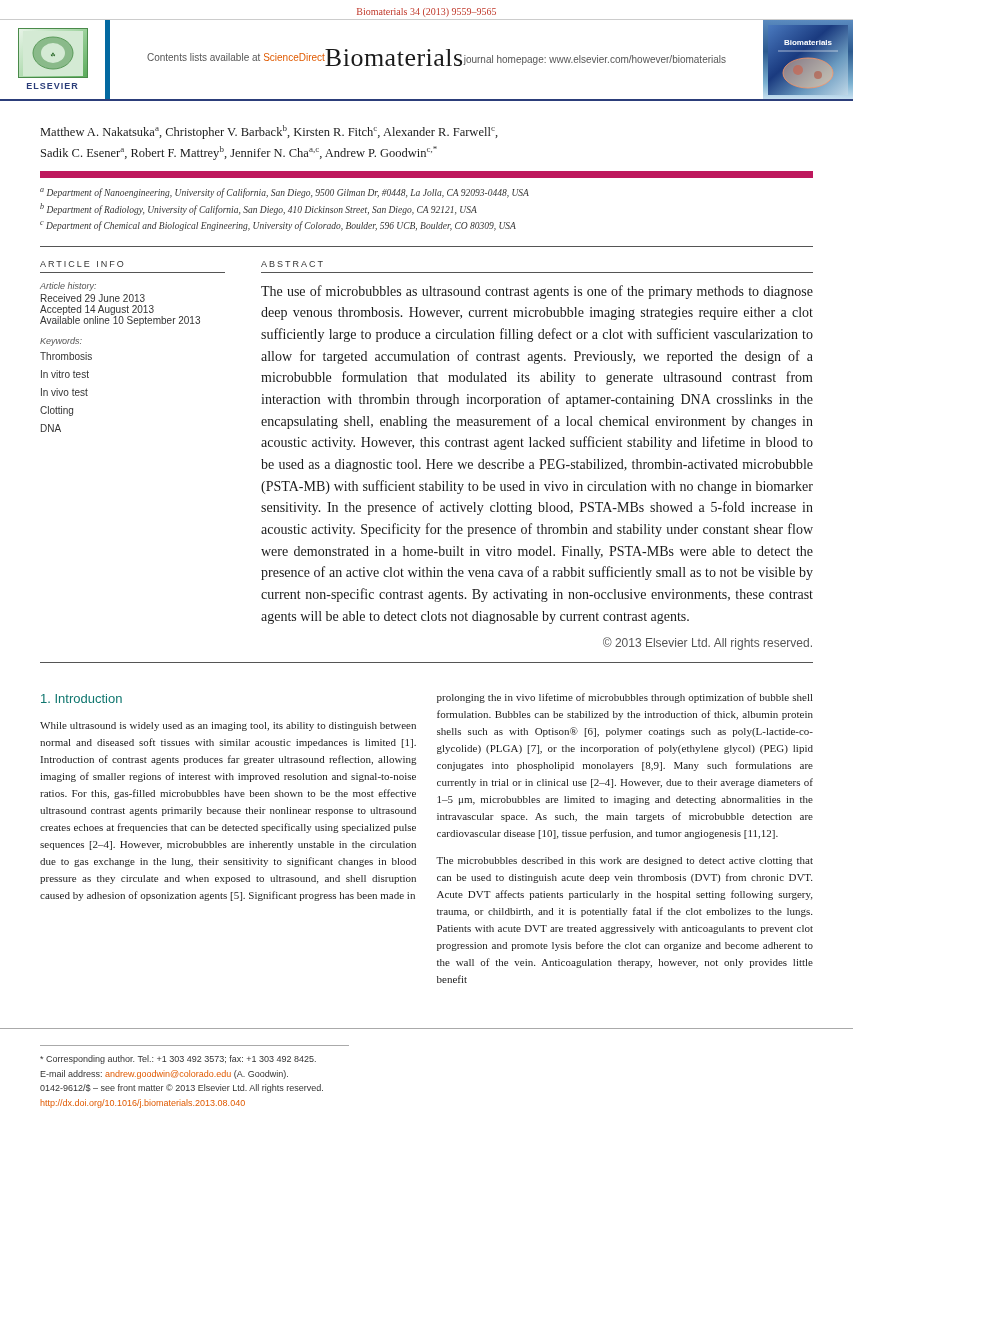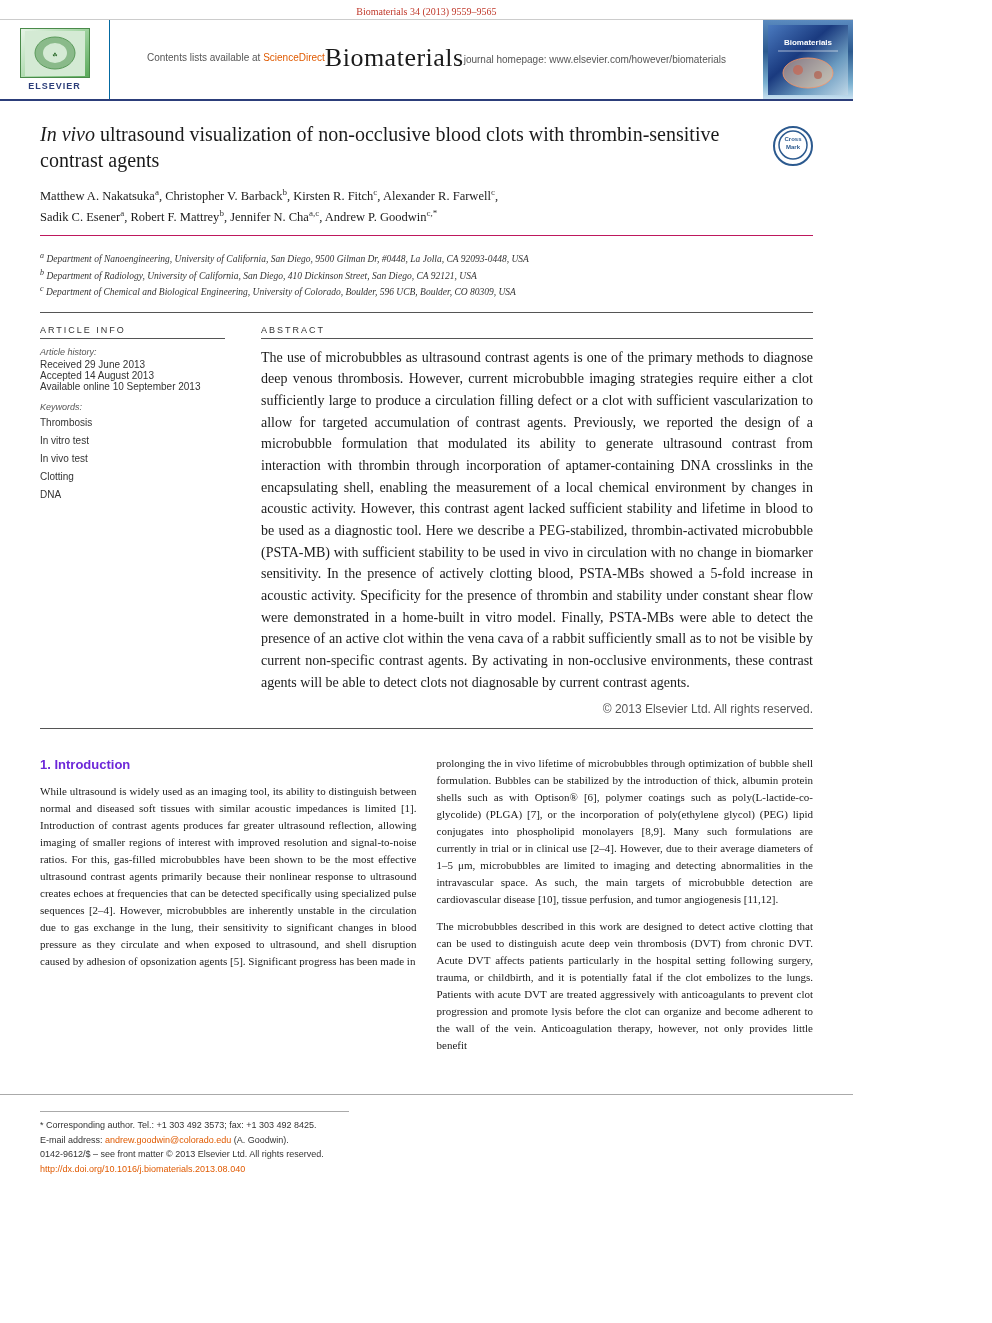--- a/index.html
+++ b/index.html
@@ -36,21 +36,21 @@
       align-items: stretch;
       border-bottom: 2px solid #2c3e7a;
       padding: 0;
     }
     .journal-header-left {
       width: 110px;
       display: flex;
       align-items: center;
       justify-content: center;
       padding: 8px;
-      border-right: 1px solid #0369a1;
+      border-right: 5px solid #0369a1;
     }
     .elsevier-logo {
       display: flex;
       flex-direction: column;
       align-items: center;
     }
     .elsevier-logo .logo-graphic {
       width: 70px;
       height: 50px;
       background: linear-gradient(135deg, #e8f4e8 0%, #a8d8a8 50%, #5aaa5a 100%);
@@ -180,22 +180,22 @@
     }
     .author-super {
       font-size: 9px;
       vertical-align: super;
       color: #333;
     }
 
     
     .affiliations {
       margin-bottom: 12px;
-      border-top: 1px solid #be185d;
-      padding-top: 14px;
+      border-top: 7px solid #be185d;
+      padding-top: 6px;
     }
     .affiliation-line {
       font-size: 9.5px;
       color: #333;
       line-height: 1.5;
       font-style: italic;
     }
     .aff-super {
       font-size: 8px;
       vertical-align: super;
@@ -277,22 +277,22 @@
       flex: 1;
       font-size: 11px;
       line-height: 1.55;
       color: #1a1a1a;
       text-align: justify;
     }
 
     .section-heading {
       font-size: 13px;
       font-family: Arial, sans-serif;
-      font-weight: bold;
-      color: #6d28d9;
+      font-weight: normal;
+      color: #0f766e;
       margin-bottom: 8px;
     }
 
     .body-paragraph {
       margin-bottom: 10px;
       font-size: 11px;
       line-height: 1.55;
       text-align: justify;
     }
 
@@ -369,34 +369,20 @@
           <ellipse cx="40" cy="48" rx="25" ry="15" fill="rgba(255,200,150,0.5)" stroke="rgba(255,150,100,0.8)" stroke-width="1"></ellipse>
           <circle cx="30" cy="45" r="5" fill="rgba(200,100,80,0.7)"></circle>
           <circle cx="50" cy="50" r="4" fill="rgba(180,80,60,0.6)"></circle>
         </svg>
       </div>
     </div>
   </div>
 
   <div class="article-content">
 
-    <div class="article-title-section">
-      <div class="article-title">
-        <em>In vivo</em><span> ultrasound visualization of non-occlusive blood clots with thrombin-sensitive contrast agents</span>
-      </div>
-      <div class="crossmark-badge">
-        <div class="crossmark-inner">
-          <svg width="30" height="30" viewBox="0 0 30 30">
-            <circle cx="15" cy="15" r="14" fill="none" stroke="#2c5a8f" stroke-width="1.5"></circle>
-            <text x="15" y="11" text-anchor="middle" font-size="6" fill="#2c5a8f" font-family="Arial" font-weight="bold">Cross</text>
-            <text x="15" y="19" text-anchor="middle" font-size="6" fill="#2c5a8f" font-family="Arial" font-weight="bold">Mark</text>
-          </svg>
-        </div>
-      </div>
-    </div>
 
     <div class="authors-section">
       <div class="authors-line">
         Matthew A. Nakatsuka<span class="author-super">a</span>, Christopher V. Barback<span class="author-super">b</span>, Kirsten R. Fitch<span class="author-super">c</span>, Alexander R. Farwell<span class="author-super">c</span>,<br>
         Sadik C. Esener<span class="author-super">a</span>, Robert F. Mattrey<span class="author-super">b</span>, Jennifer N. Cha<span class="author-super">a,c</span>, Andrew P. Goodwin<span class="author-super">c,*</span>
       </div>
     </div>
 
     <div class="affiliations">
       <div class="affiliation-line">

